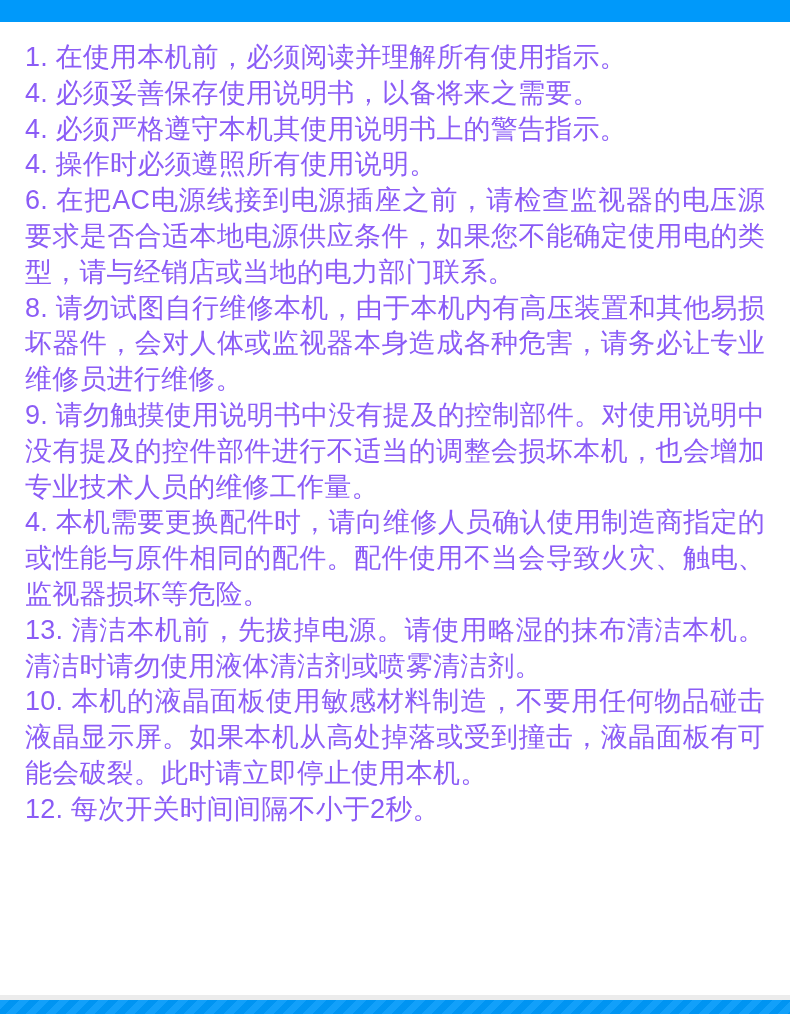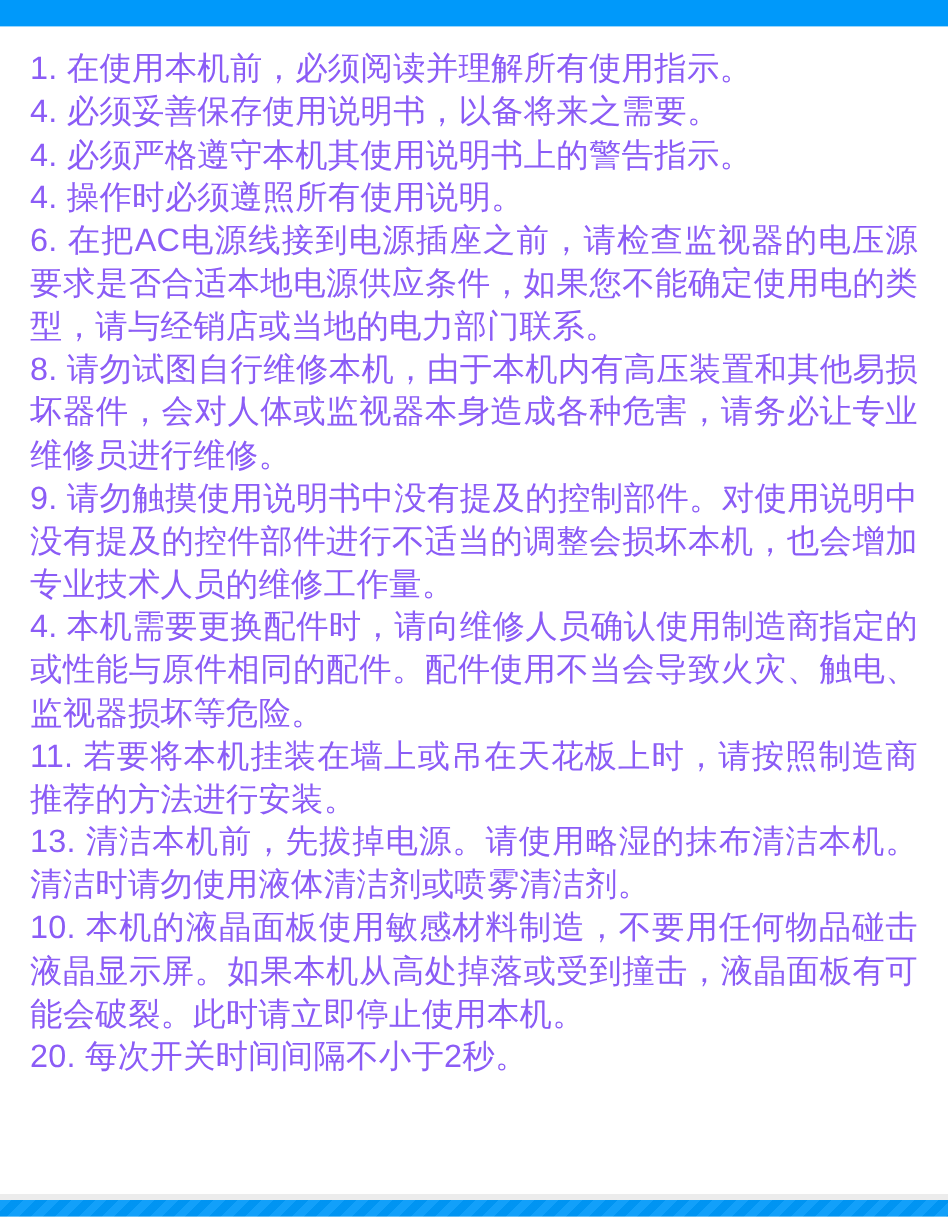--- a/index.html
+++ b/index.html
@@ -70,20 +70,19 @@
 
 <div class="content">
     <p>1. 在使用本机前，必须阅读并理解所有使用指示。</p>
     <p>4. 必须妥善保存使用说明书，以备将来之需要。</p>
     <p>4. 必须严格遵守本机其使用说明书上的警告指示。</p>
     <p>4. 操作时必须遵照所有使用说明。</p>
     <p>6. 在把AC电源线接到电源插座之前，请检查监视器的电压源要求是否合适本地电源供应条件，如果您不能确定使用电的类型，请与经销店或当地的电力部门联系。</p>
     <p>8. 请勿试图自行维修本机，由于本机内有高压装置和其他易损坏器件，会对人体或监视器本身造成各种危害，请务必让专业维修员进行维修。</p>
     <p>9. 请勿触摸使用说明书中没有提及的控制部件。对使用说明中没有提及的控件部件进行不适当的调整会损坏本机，也会增加专业技术人员的维修工作量。</p>
     <p>4. 本机需要更换配件时，请向维修人员确认使用制造商指定的或性能与原件相同的配件。配件使用不当会导致火灾、触电、监视器损坏等危险。</p>
-    <p>11. 若要将本机挂装在墙上或吊在天花板上时，请按照制造商推荐的方法进行安装。</p>
     <p>13. 清洁本机前，先拔掉电源。请使用略湿的抹布清洁本机。清洁时请勿使用液体清洁剂或喷雾清洁剂。</p>
     <p>10. 本机的液晶面板使用敏感材料制造，不要用任何物品碰击液晶显示屏。如果本机从高处掉落或受到撞击，液晶面板有可能会破裂。此时请立即停止使用本机。</p>
-    <p>20. 每次开关时间间隔不小于2秒。</p>
+    <p>12. 每次开关时间间隔不小于2秒。</p>
   </div>
 
 <div class="bottom-divider"></div>
 <div class="bottom-banner"></div>
 
 </body></html>

